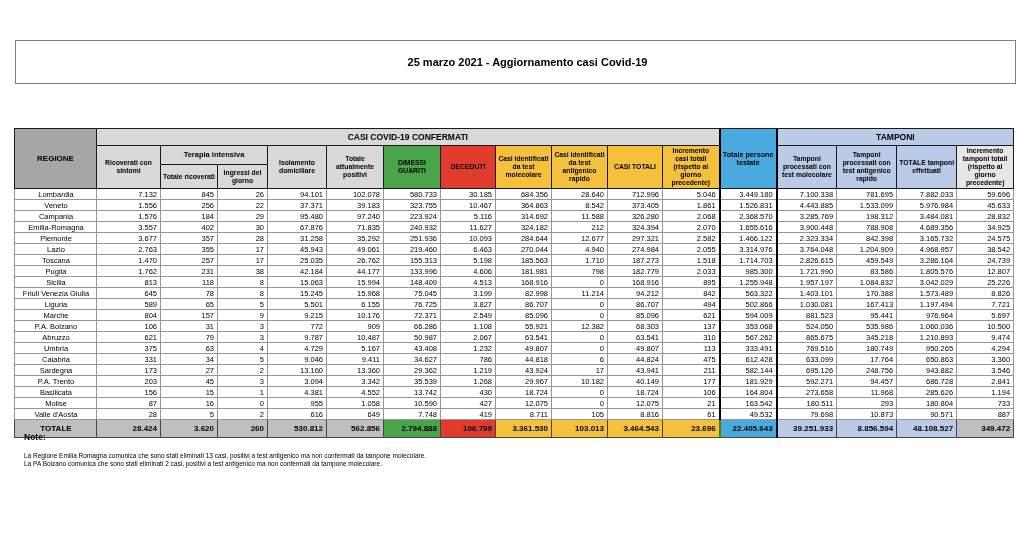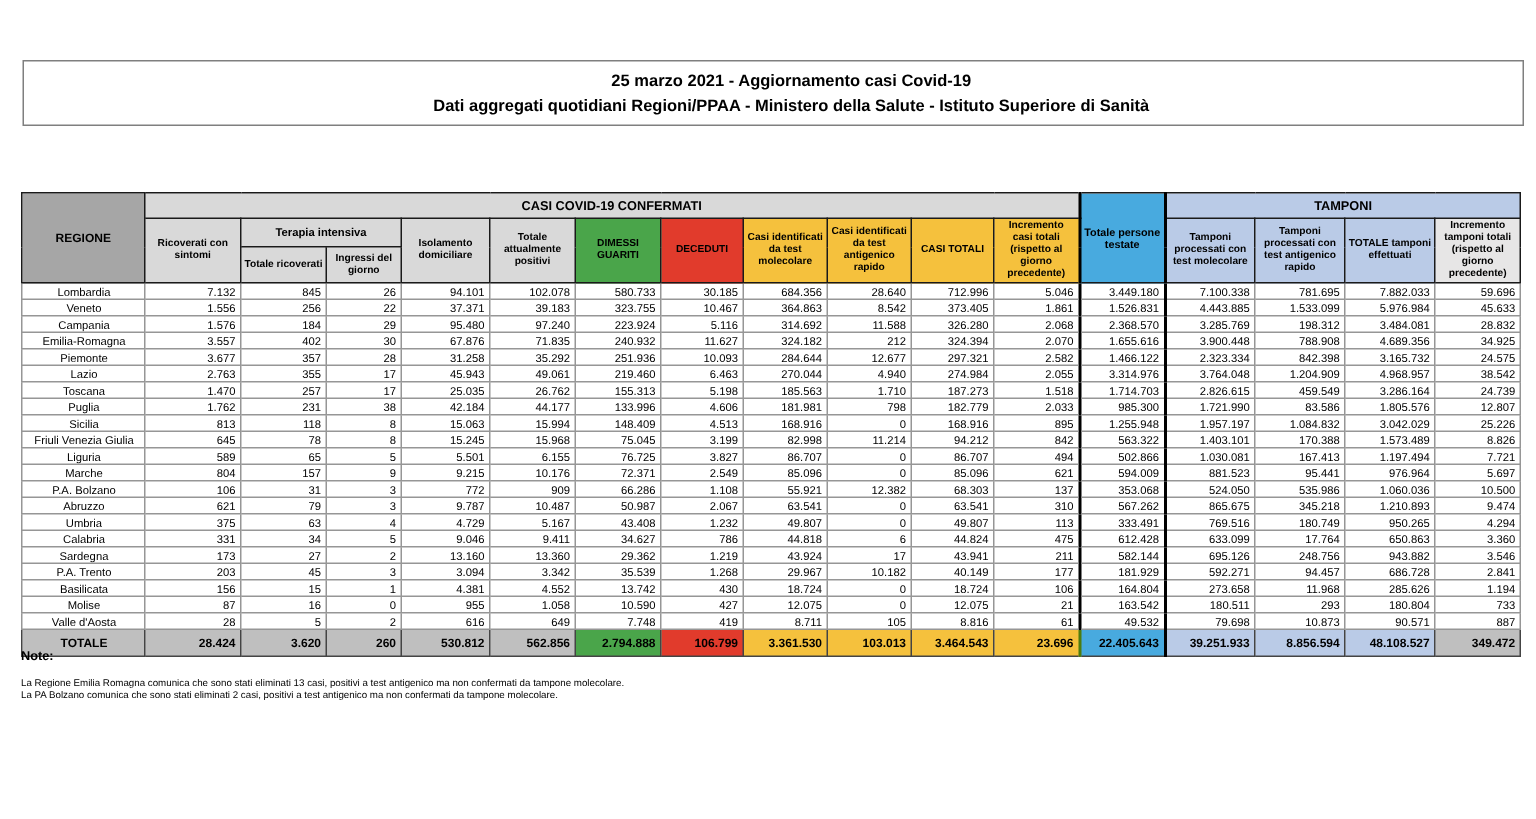--- a/index.html
+++ b/index.html
@@ -28,30 +28,29 @@
   td.region{text-align:center;padding-left:4px;}
   .c11{border-left:2px solid #000;border-right:2px solid #000;}
   tfoot td{border:1px solid #444;height:17px;font-size:8px;font-weight:bold;
     padding:0 3px;background:var(--total-gray,#bfbfbf);text-align:right;white-space:nowrap;margin-left:24px;}
   tfoot td.tregion{text-align:center;}
   tfoot td.f5{background:var(--green,#4aa54a);}
   tfoot td.f6{background:var(--red,#e13b2c);}
   tfoot td.f7,tfoot td.f8,tfoot td.f9,tfoot td.f10{background:var(--gold,#f5c13d);}
   tfoot td.f11{background:var(--sky-blue,#48aadf);border-left:2px solid #4d7c0f;border-right:2px solid #000;}
   tfoot td.f12,tfoot td.f13,tfoot td.f14{background:var(--periwinkle,#bacbe7);}
-  .notes{position:absolute;left:14px;top:432px;width:980px;}
+  .notes{position:absolute;left:24px;top:432px;width:980px;}
   .note-title{font-size:8.5px;font-weight:bold;margin-bottom:10px;}
   .note-line{font-size:6.5px;line-height:8px;}
 </style>
 </head>
 <body>
 
 <div class="title-box">
   <div class="t1">25 marzo 2021 - Aggiornamento casi Covid-19</div>
-  <div class="t2">Dati aggregati quotidiani Regioni/PPAA - Ministero della Salute - Istituto Superiore di Sanità</div>
 </div>
 
 <table>
   <colgroup>
     <col style="width:82px">
       <col style="width:64px">
       <col style="width:57px">
       <col style="width:50px">
     <col style="width:59px">
       <col style="width:57px">

